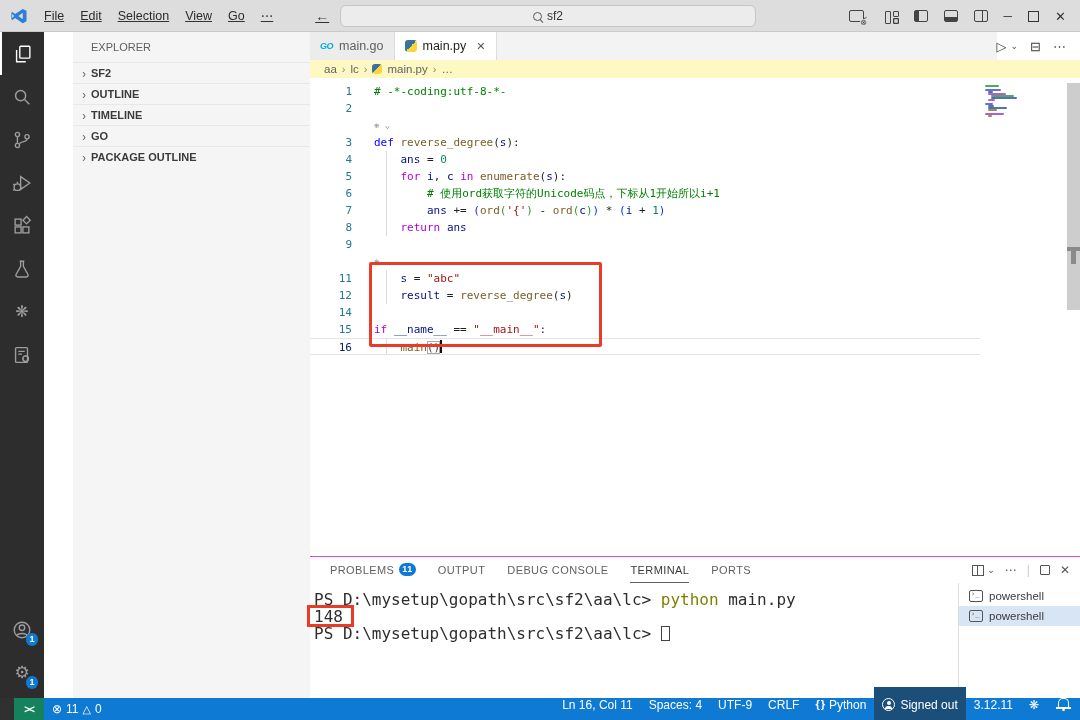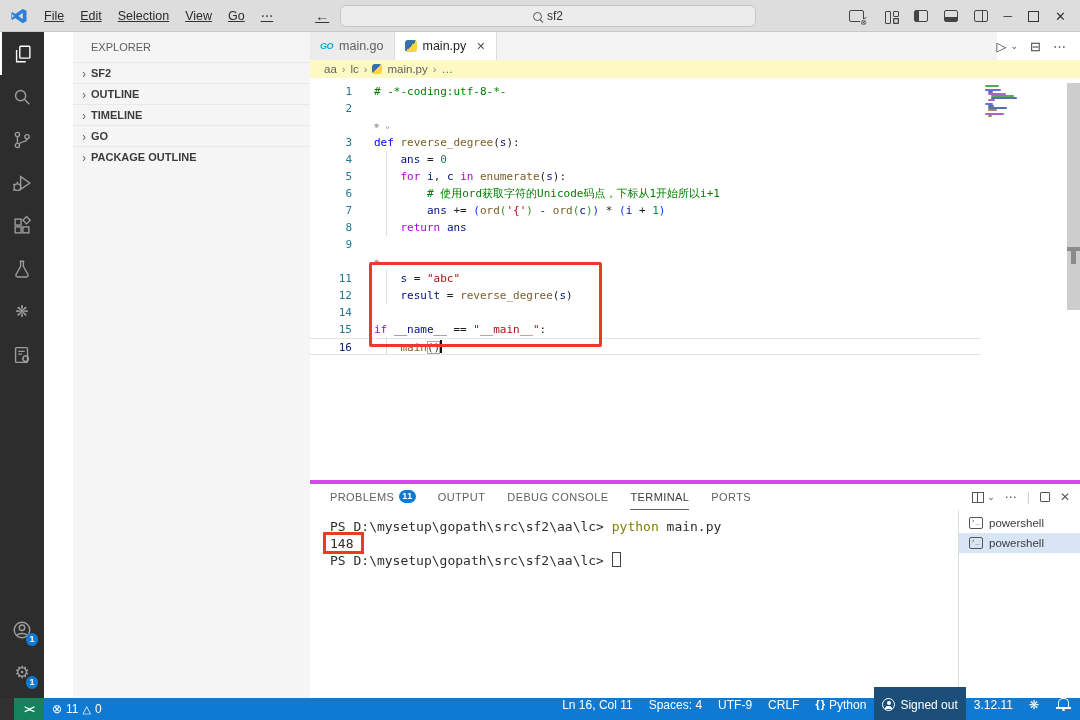--- a/index.html
+++ b/index.html
@@ -79,33 +79,33 @@
   .tk-b1{color:#0431fa}.tk-b2{color:#319331}
   .tk-match{outline:1px solid #a8a8a8;outline-offset:-1px;}
   .tk-cursor{display:inline-block;width:2px;height:13px;background:#111;vertical-align:-2px;}
   .anno-code{position:absolute;left:59px;top:184px;width:227px;height:79px;border:3px solid #ea3b29;border-radius:2px;z-index:5;}
   .minimap{position:absolute;left:675px;top:7px;width:62px;}
   .mm-bar{height:2px;border-radius:1px;}
   .ed-scrollbar{position:absolute;left:757px;top:5px;width:13px;height:227px;background:#cdcdcd;}
   .sb-th1{position:absolute;left:0;top:164px;width:13px;height:4px;background:#8a8a8a;}
   .sb-th2{position:absolute;left:4px;top:168px;width:5px;height:13px;background:#8a8a8a;}
   
-  .panel{position:absolute;left:0;right:0;bottom:0;height:218px;background:#fff;border-top:4px solid #d946ef;box-sizing:border-box;}
+  .panel{position:absolute;left:0;right:0;bottom:0;height:142px;background:#fff;border-top:1px solid #d946ef;box-sizing:border-box;}
   .panel-header{height:26px;display:flex;align-items:center;padding-left:20px;}
   .p-tab{margin-right:22px;font-size:11px;letter-spacing:.4px;color:#616161;display:flex;align-items:center;gap:5px;
          height:100%;box-sizing:border-box;border-bottom:1px solid transparent;}
   .p-tab.active{color:#3b3b3b;border-bottom:1px solid #616161;}
   .p-badge{background:#0e7ad3;color:#fff;border-radius:8px;font-size:9px;line-height:13px;min-width:9px;
            padding:0 3px;text-align:center;font-weight:bold;}
   .p-icons{margin-left:auto;display:flex;align-items:center;gap:10px;padding-right:10px;color:#555;font-size:12px;}
   .ic-termsplit{width:10px;height:9px;border:1.2px solid #555;position:relative;}
   .ic-termsplit::after{content:"";position:absolute;left:4px;top:0;bottom:0;width:1.2px;background:#555;}
   .p-sep{color:#ccc;}
   .ic-maxpanel{width:8px;height:8px;border:1.2px solid #555;border-radius:1px;}
-  .term{position:absolute;left:20px;top:34px;font-family:"DejaVu Sans Mono",monospace;font-size:13px;
+  .term{position:absolute;left:4px;top:34px;font-family:"DejaVu Sans Mono",monospace;font-size:16px;
         line-height:17px;color:#2e2e2e;white-space:pre;}
   .tk-tp{color:#2e2e2e}.tk-tc{color:#808000}
   .t-anno{position:relative;display:inline-block;}
   .t-anno::after{content:"";position:absolute;left:-7px;right:-11px;top:-3px;bottom:-2px;border:3px solid #ea3b29;}
   .t-cursor{display:inline-block;width:7px;height:13px;border:1px solid #444;vertical-align:-2px;}
   .termlist{position:absolute;right:0;top:26px;bottom:0;width:122px;border-left:1px solid #ddd;padding-top:3px;box-sizing:border-box;}
   .tl-row{height:20px;display:flex;align-items:center;gap:6px;padding-left:10px;font-size:11.5px;color:#3b3b3b;}
   .tl-row.sel{background:#d7e5f5;}
   .ic-term{width:12px;height:10px;border:1.1px solid #555;border-radius:2px;position:relative;flex:none;}
   .ic-term::before{content:"›_";position:absolute;left:1px;top:-1px;font-size:7px;color:#555;font-family:"DejaVu Sans Mono",monospace;}

